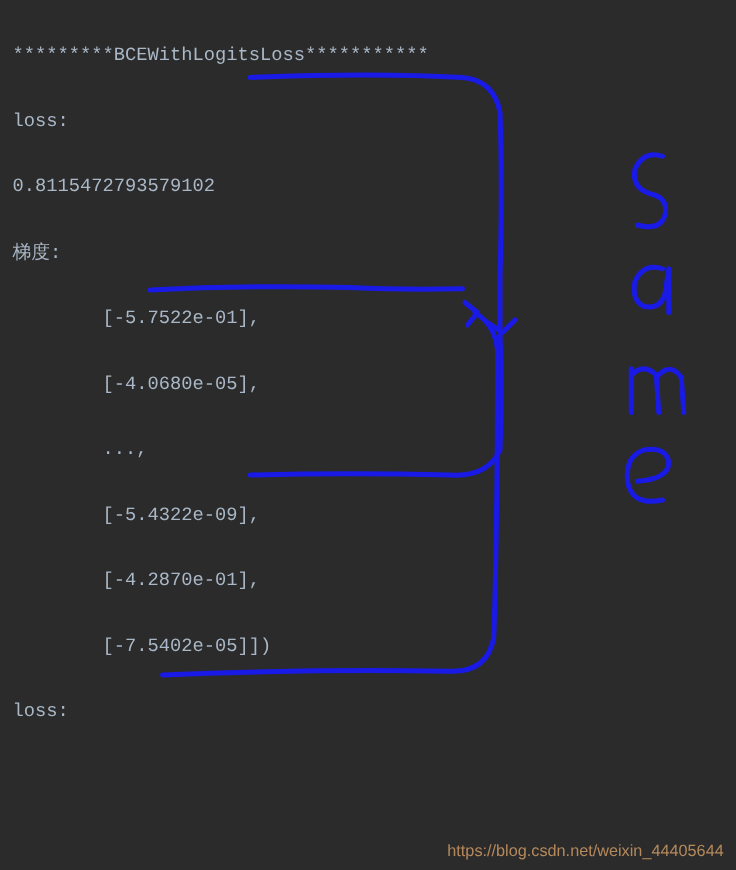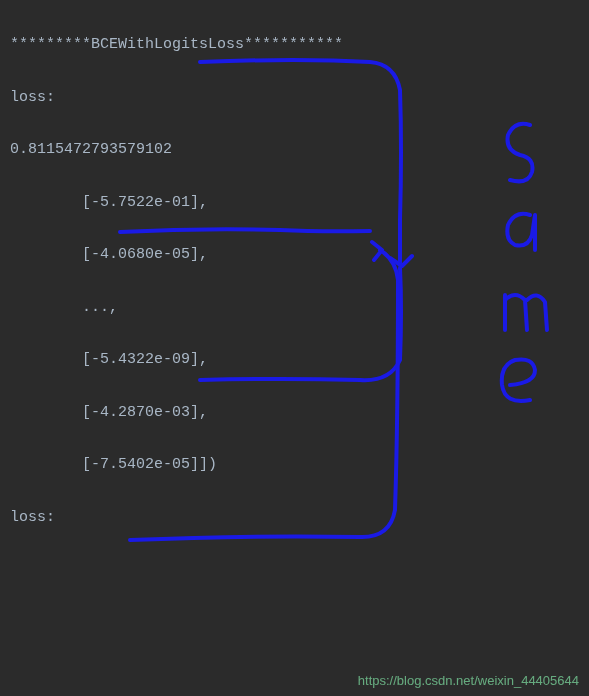--- a/index.html
+++ b/index.html
@@ -28,38 +28,39 @@
     .annotation-overlay {
       position: absolute;
       top: 0;
       left: 0;
       pointer-events: none;
     }
     .watermark {
       position: absolute;
       bottom: 8px;
       right: 10px;
-      color: #86efac;
+      color: #fdba74;
       font-size: 13px;
       font-family: Arial, sans-serif;
       opacity: 0.65;
     }
   </style>
 </head>
 <body>
 
 <div class="terminal-content">
 <span class="line">*********BCEWithLogitsLoss***********</span>
 <span class="line">loss:</span>
 <span class="line">0.8115472793579102</span>
+<span class="line">梯度:</span>
 <span class="line">        [-5.7522e-01],</span>
 <span class="line">        [-4.0680e-05],</span>
 <span class="line">        ...,</span>
 <span class="line">        [-5.4322e-09],</span>
-<span class="line">        [-4.2870e-03],</span>
+<span class="line">        [-4.2870e-01],</span>
 <span class="line">        [-7.5402e-05]])</span>
 <span class="line">loss:</span>
 
 
 
 
 
 
 
 

